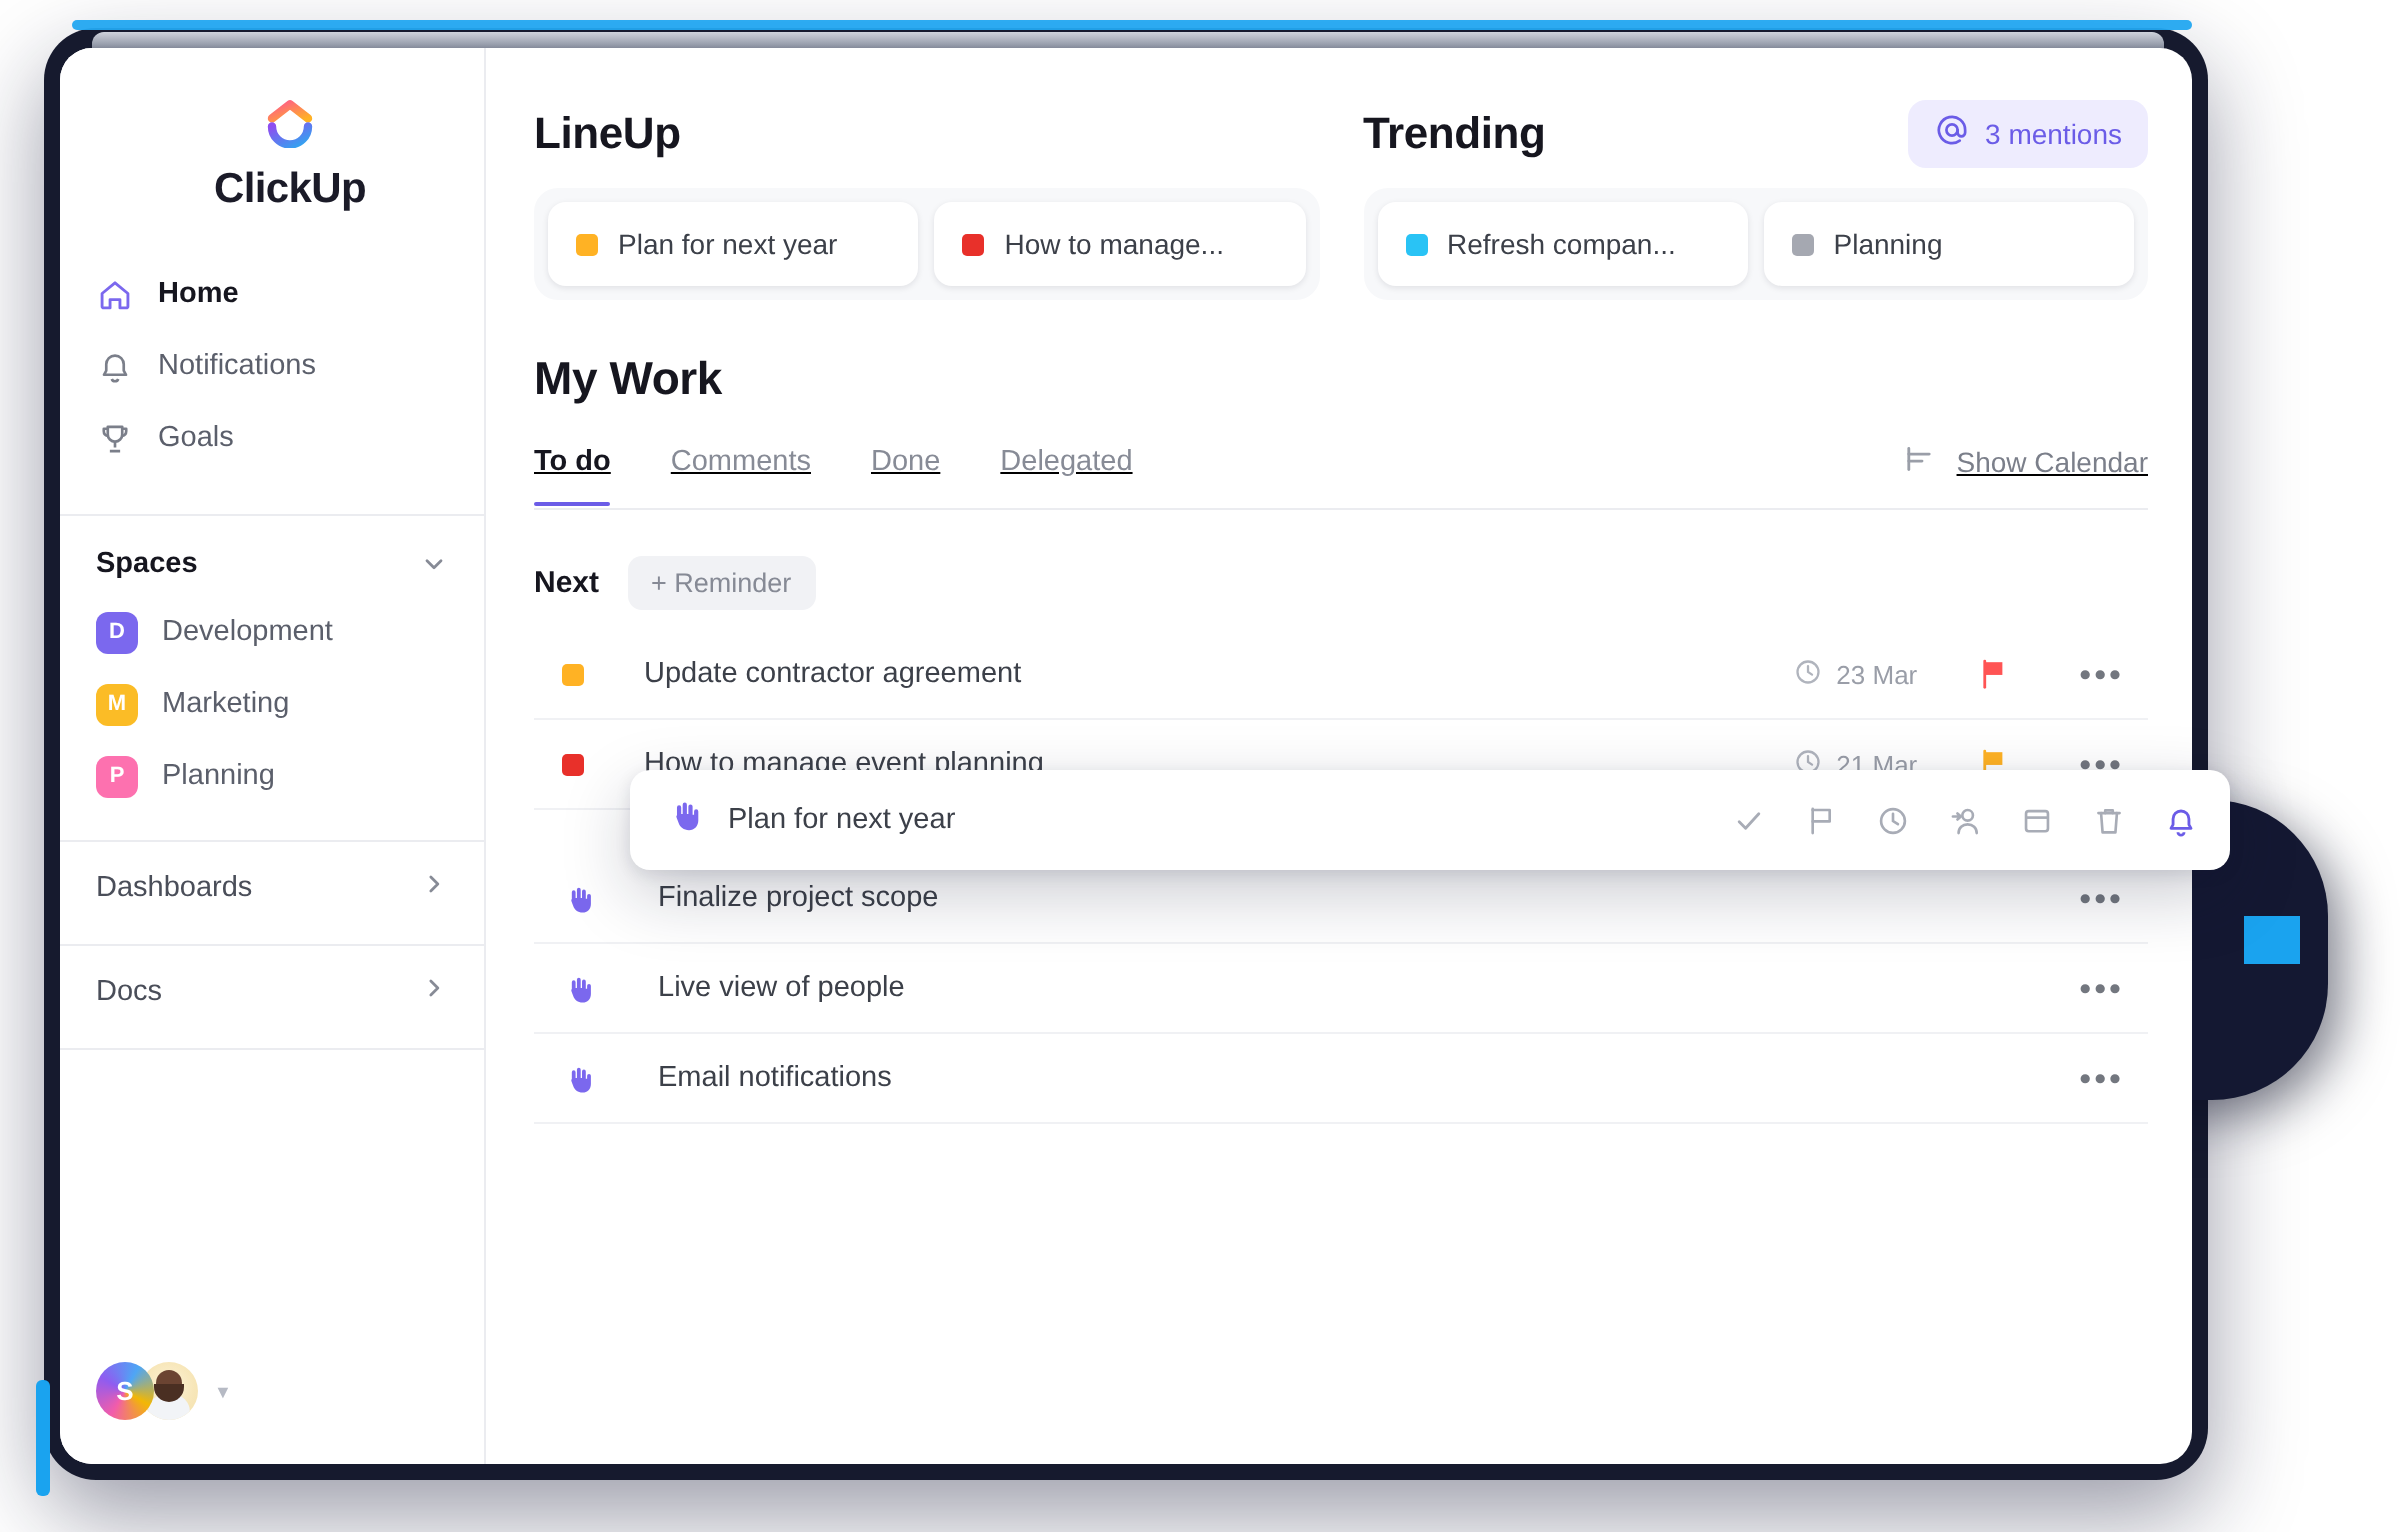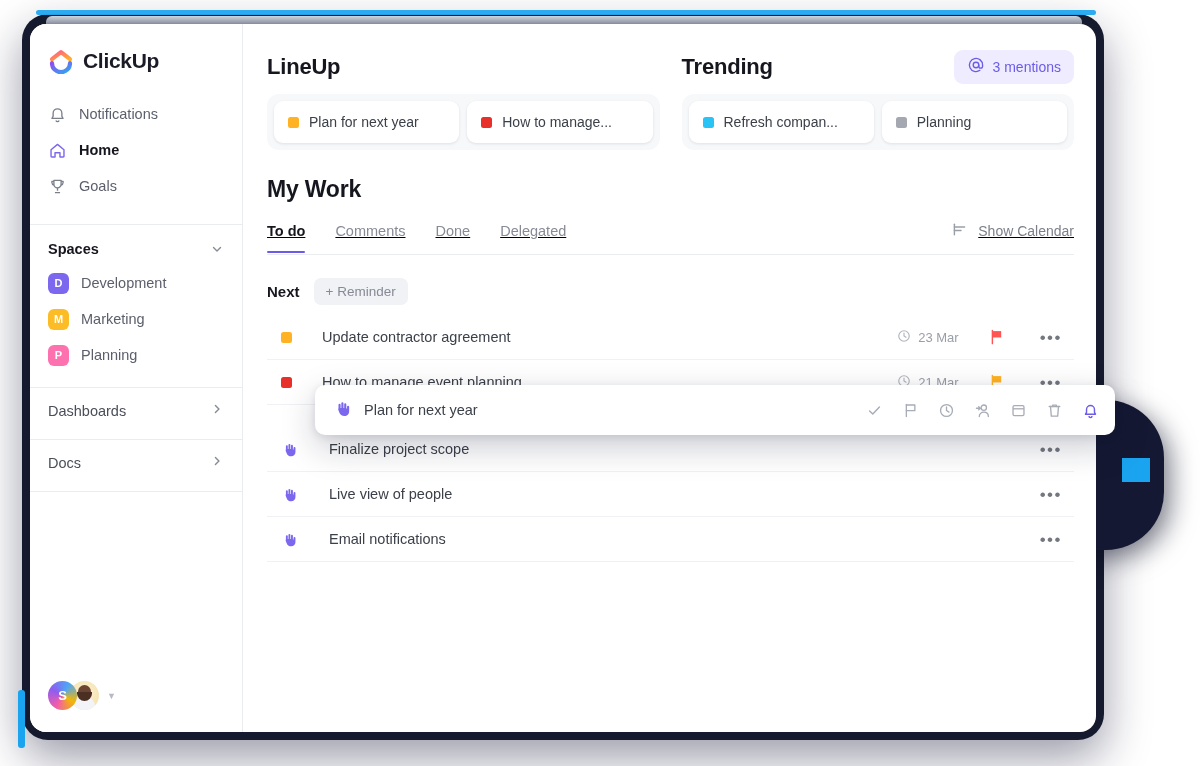--- a/index.html
+++ b/index.html
@@ -49,21 +49,21 @@
   }
 
   
   .sidebar {
     width: 213px; height: 100%;
     background: #ffffff;
     border-right: 1px solid #ebecf0;
     display: flex; flex-direction: column;
     flex: 0 0 213px;
   }
-  .brand { display: flex; align-items: center; gap: 9px; padding: 24px 0 22px 18px; }
+  .brand { display: flex; align-items: center; gap: 9px; padding: 24px 0 22px 18px; flex-direction: column; }
   .brand-mark { width: 26px; height: 26px; position: relative; }
   .brand-name { font-size: 21px; font-weight: 700; color: #1b1b28; letter-spacing: -.3px; }
 
   .nav { padding: 0 10px 14px 10px; }
   .nav-item {
     display: flex; align-items: center; gap: 12px;
     height: 36px; padding: 0 8px; border-radius: 8px;
     color: #5b5f6b; font-size: 14.5px; cursor: pointer;
   }
   .nav-item.active { color: #16161f; font-weight: 700; }
@@ -238,36 +238,36 @@
               </linearGradient>
             </defs>
             <path d="M4 11.2 L13 4.2 L22 11.2" fill="none" stroke="url(#gA)" stroke-width="4.2" stroke-linecap="round" stroke-linejoin="round"></path>
             <path d="M4 15.2 A9 9 0 0 0 22 15.2" fill="none" stroke="url(#gB)" stroke-width="4.2" stroke-linecap="round"></path>
           </svg>
         </span>
         <span class="brand-name">ClickUp</span>
       </div>
 
       <nav class="nav">
+        <div class="nav-item active">
+          <span class="ic">
+            <svg width="19" height="19" viewBox="0 0 20 20" fill="none" stroke="#7b68ee" stroke-width="1.5" stroke-linejoin="round">
+              <path d="M3.2 9.2 L10 3.6 L16.8 9.2 V16 a.8.8 0 0 1-.8.8h-3.4v-4.4H7.4v4.4H4a.8.8 0 0 1-.8-.8z"></path>
+            </svg>
+          </span>
+          <span>Home</span>
+        </div>
         <div class="nav-item">
           <span class="ic">
             <svg width="19" height="19" viewBox="0 0 20 20" fill="none" stroke="#7b7f8a" stroke-width="1.4" stroke-linejoin="round">
               <path d="M5.4 8.6a4.6 4.6 0 0 1 9.2 0v3.3l1.2 2.2H4.2l1.2-2.2z"></path>
               <path d="M8.3 16.3a1.8 1.8 0 0 0 3.4 0"></path>
             </svg>
           </span>
           <span>Notifications</span>
-        </div>
-        <div class="nav-item active">
-          <span class="ic">
-            <svg width="19" height="19" viewBox="0 0 20 20" fill="none" stroke="#7b68ee" stroke-width="1.5" stroke-linejoin="round">
-              <path d="M3.2 9.2 L10 3.6 L16.8 9.2 V16 a.8.8 0 0 1-.8.8h-3.4v-4.4H7.4v4.4H4a.8.8 0 0 1-.8-.8z"></path>
-            </svg>
-          </span>
-          <span>Home</span>
         </div>
         <div class="nav-item">
           <span class="ic">
             <svg width="19" height="19" viewBox="0 0 20 20" fill="none" stroke="#7b7f8a" stroke-width="1.4" stroke-linejoin="round">
               <path d="M6.2 3.6h7.6v4a3.8 3.8 0 0 1-7.6 0z"></path>
               <path d="M6.2 4.6H4.1v1.3a2.6 2.6 0 0 0 2.1 2.5M13.8 4.6h2.1v1.3a2.6 2.6 0 0 1-2.1 2.5"></path>
               <path d="M10 11.4v3.1M7.3 16.4h5.4"></path>
             </svg>
           </span>
           <span>Goals</span>

